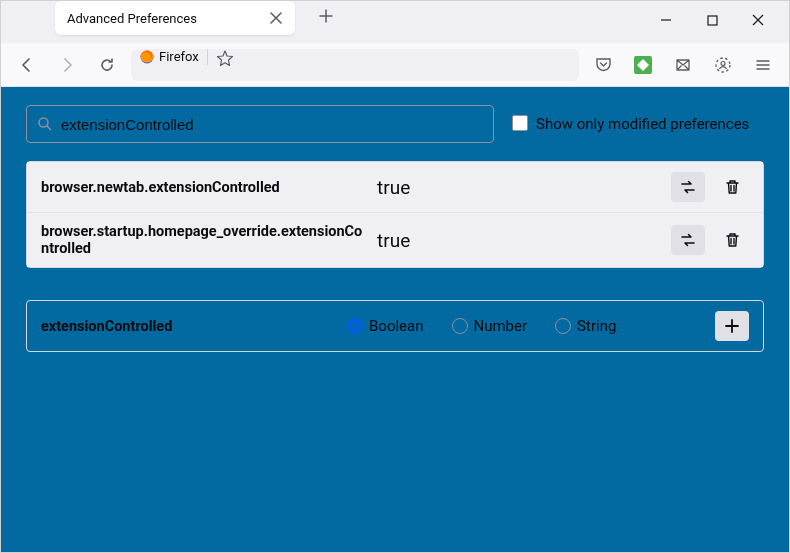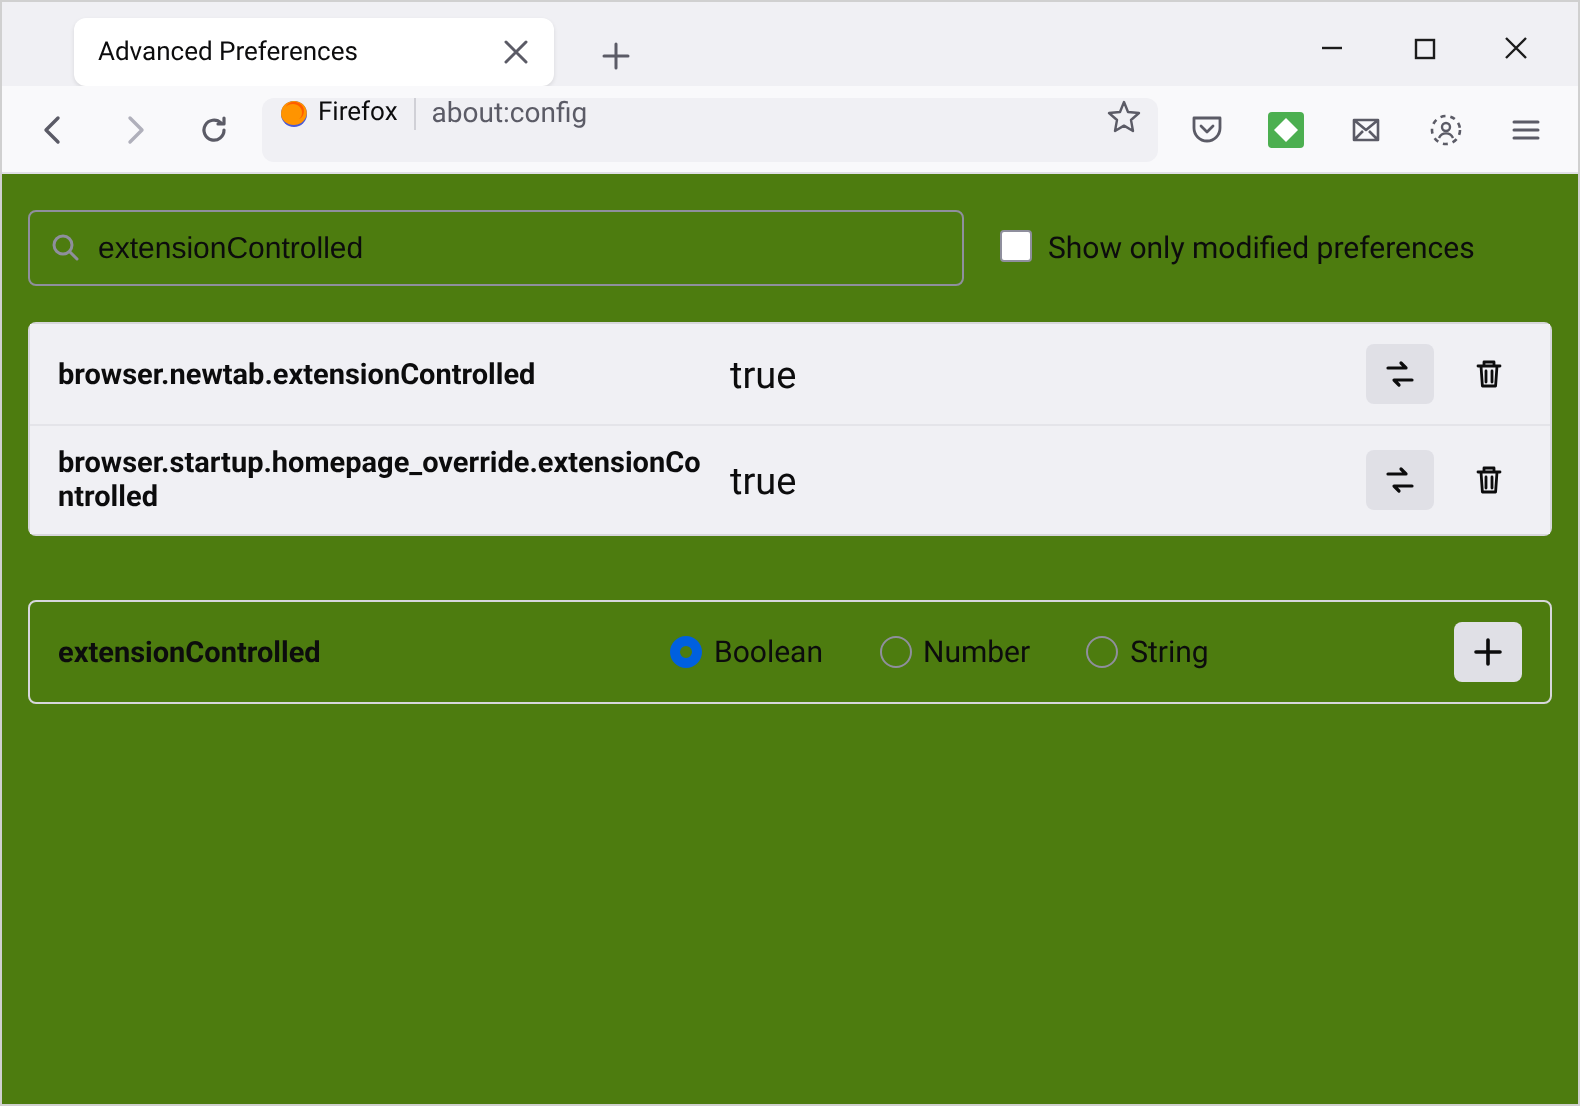--- a/index.html
+++ b/index.html
@@ -13,24 +13,24 @@
     .window {
       background: #fff;
       width: 100%;
       height: 100%;
       display: flex;
       flex-direction: column;
       border: 1px solid #d0d0d0;
     }
     .tab-bar {
       display: flex;
-      align-items: flex-end;
+      align-items: flex-start;
       background: #f0f0f4;
       height: 42px;
-      padding-left: 36px;
+      padding-left: 54px;
       gap: 16px;
     }
     .tab {
       display: flex;
       align-items: center;
       background: #fff;
       border-radius: 6px;
       padding: 8px 12px;
       gap: 8px;
       height: 34px;
@@ -64,22 +64,22 @@
       gap: 8px;
     }
     .ff-logo { display:flex; align-items:center; gap:4px; font-size:13px; color:#0c0c0d; padding-right:8px; border-right:1px solid #d0d0d6; }
     .ff-logo-icon { width:16px; height:16px; }
     .url-text { font-size: 14px; color: #5b5b66; flex:1; }
     .star-icon { width:18px; height:18px; color:#5b5b66; }
     .toolbar-icon { width: 32px; height: 32px; display:flex; align-items:center; justify-content:center; color:#5b5b66; }
     .ext-icon { width:18px; height:18px; background:#4caf50; border-radius:2px; }
     .content {
       flex: 1;
-      padding: 18px 13px;
-      background: #4d7c0f;
+      padding: 18px 25px;
+      background: #0369a1;
     }
     .search-row {
       display: flex;
       align-items: center;
       gap: 18px;
       margin-bottom: 18px;
     }
     .search-box {
       flex: 0 0 468px;
       display: flex;
@@ -187,21 +187,20 @@
       <div class="ff-logo">
         <span class="ff-logo-icon">
           <svg width="16" height="16" viewBox="0 0 16 16">
               <circle cx="8" cy="8" r="6.5" fill="#4a59d6"></circle>
               <path d="M1.5 8c0-4 3-6.5 6.5-6.5 3 0 5.5 1.8 6.2 4.5.3 1.2.3 2.4-.2 3.5-1 2.5-3.4 4-6 4C4.4 13.5 1.5 11 1.5 8z" fill="#ff9400"></path>
               <path d="M8 2c-2 0-3.5 1-4.2 2.5C4.5 3.5 6 3 7.5 3c2.5 0 4.5 1.8 4.5 4.2 0 1.3-.5 2.5-1.5 3.3.8-.3 1.5-1 2-1.8.5-1 .6-2.2.3-3.4C12.2 3.2 10.2 2 8 2z" fill="#ff5c00"></path>
             </svg>
         </span>
         <span>Firefox</span>
       </div>
-      <span class="url-text">about:config</span>
       <span class="star-icon">
         <svg width="18" height="18" viewBox="0 0 18 18">
             <path d="M9 2 L11 7 L16.5 7.5 L12.5 11 L13.5 16.5 L9 13.8 L4.5 16.5 L5.5 11 L1.5 7.5 L7 7 Z" stroke="currentColor" stroke-width="1.2" fill="none" stroke-linejoin="round"></path>
           </svg>
       </span>
     </div>
     <div class="toolbar-icon">
       <svg width="17" height="17" viewBox="0 0 17 17">
           <path d="M2 3 h13 v5 a6.5 6.5 0 0 1 -13 0 z M5.5 7 L8.5 10 L11.5 7" stroke="currentColor" stroke-width="1.4" fill="none" stroke-linejoin="round" stroke-linecap="round"></path>
         </svg>

